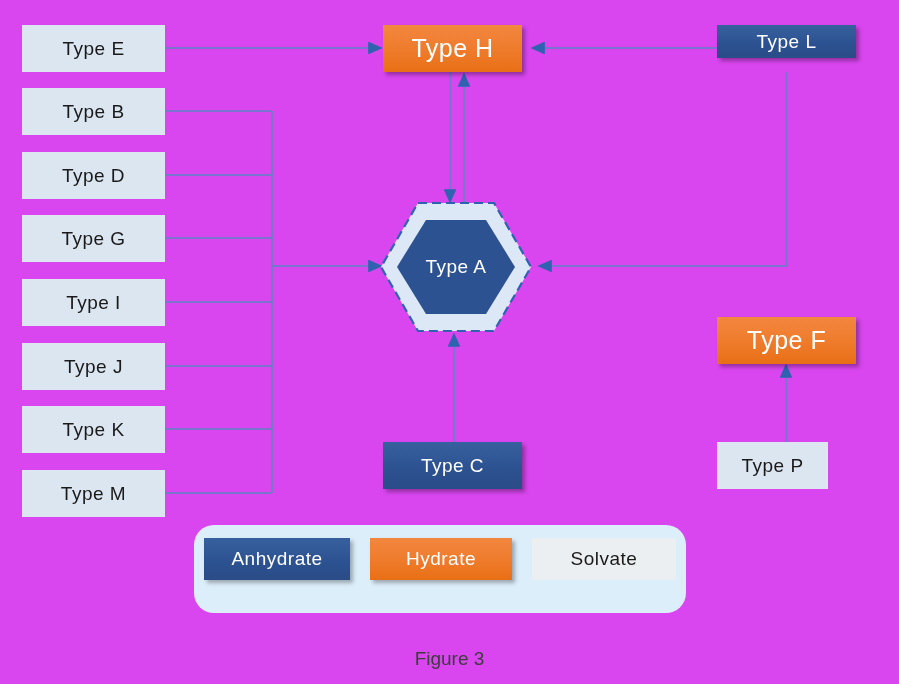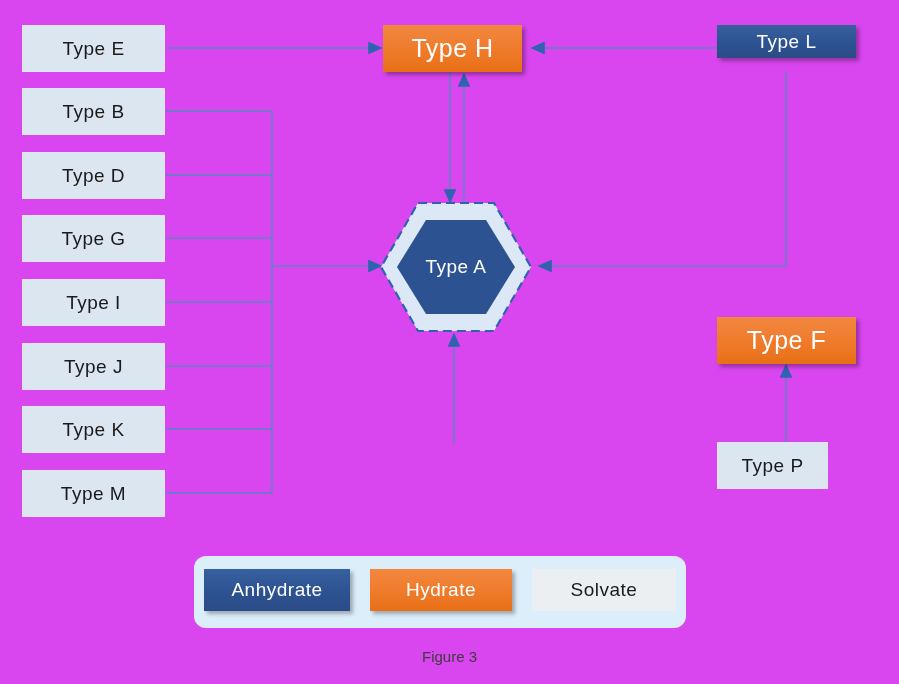--- a/index.html
+++ b/index.html
@@ -75,25 +75,25 @@
     align-items: center;
     justify-content: center;
     color: #ffffff;
     font-size: 19px;
     letter-spacing: 0.5px;
     z-index: 3;
   }
   .legend {
     position: absolute;
     left: 194px;
-    top: 556px;
+    top: 525px;
     width: 492px;
-    height: 72px;
+    height: 88px;
     background: #ddeefb;
-    border-radius: 12px;
+    border-radius: 20px;
   }
   .legend-sw {
     position: absolute;
     box-sizing: border-box;
     display: flex;
     align-items: center;
     justify-content: center;
     font-size: 19px;
     letter-spacing: 0.5px;
     height: 42px;
@@ -118,21 +118,21 @@
     width: 144px;
     background: #eceff1;
     color: #1a1a1a;
   }
   .caption {
     position: absolute;
     left: 0;
     top: 648px;
     width: 899px;
     text-align: center;
-    font-size: 15px;
+    font-size: 19px;
     color: #3d3d3d;
   }
 </style>
 </head>
 <body>
 
 <div id="canvas">
 
   <svg class="wires" viewBox="0 0 899 684">
     <defs>
@@ -202,20 +202,23 @@
   </div>
 
   <div class="node node-hydrate" style="left:717px; top:317px; width:139px; height:47px;">
     <span>Type F</span>
   </div>
 
   <div class="node node-solvate" style="left:717px; top:442px; width:111px; height:47px;">
     <span>Type P</span>
   </div>
 
+  <div class="node node-anhydrate" style="left:383px; top:442px; width:139px; height:47px;">
+    <span>Type C</span>
+  </div>
 
   <div class="hex-wrap">
     <svg width="156" height="134" viewBox="0 0 156 134">
       <polygon points="40,3 116,3 153,67 116,131 40,131 3,67" fill="#dde8f6" stroke="#2f63b0" stroke-width="2.2" stroke-dasharray="9,5"></polygon>
       <polygon points="48,20 108,20 137,67 108,114 48,114 19,67" fill="#2d5291"></polygon>
     </svg>
     <div class="hex-label">Type A</div>
   </div>
 
   <div class="legend">

